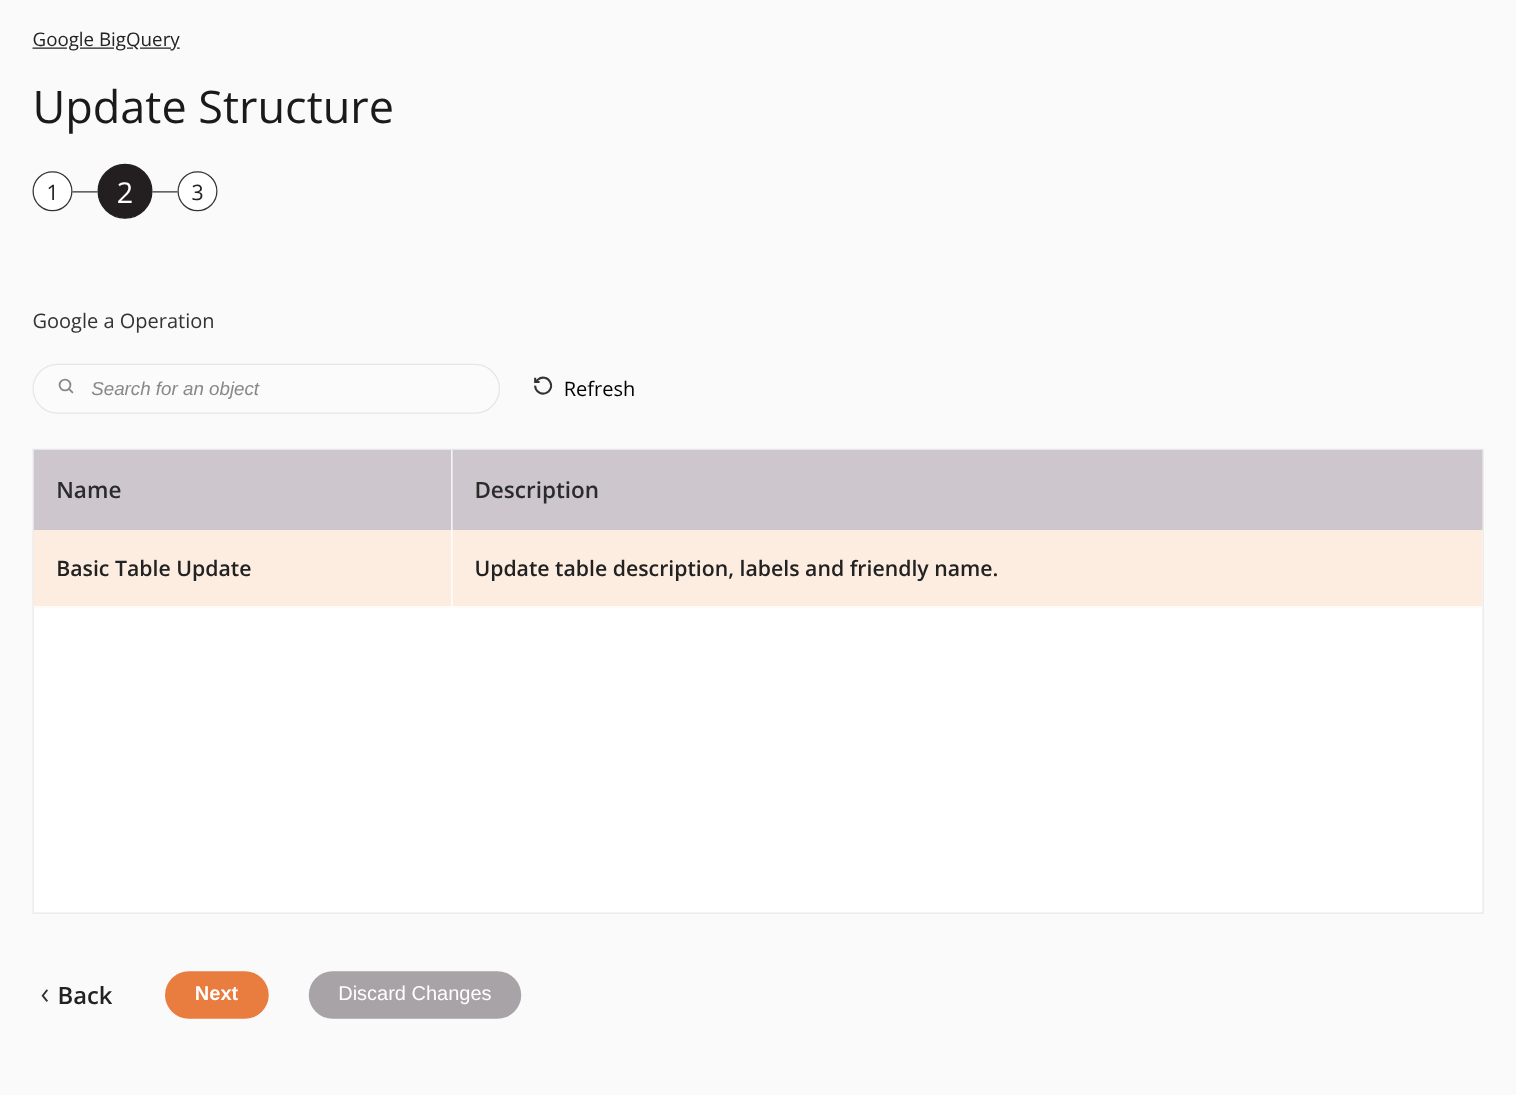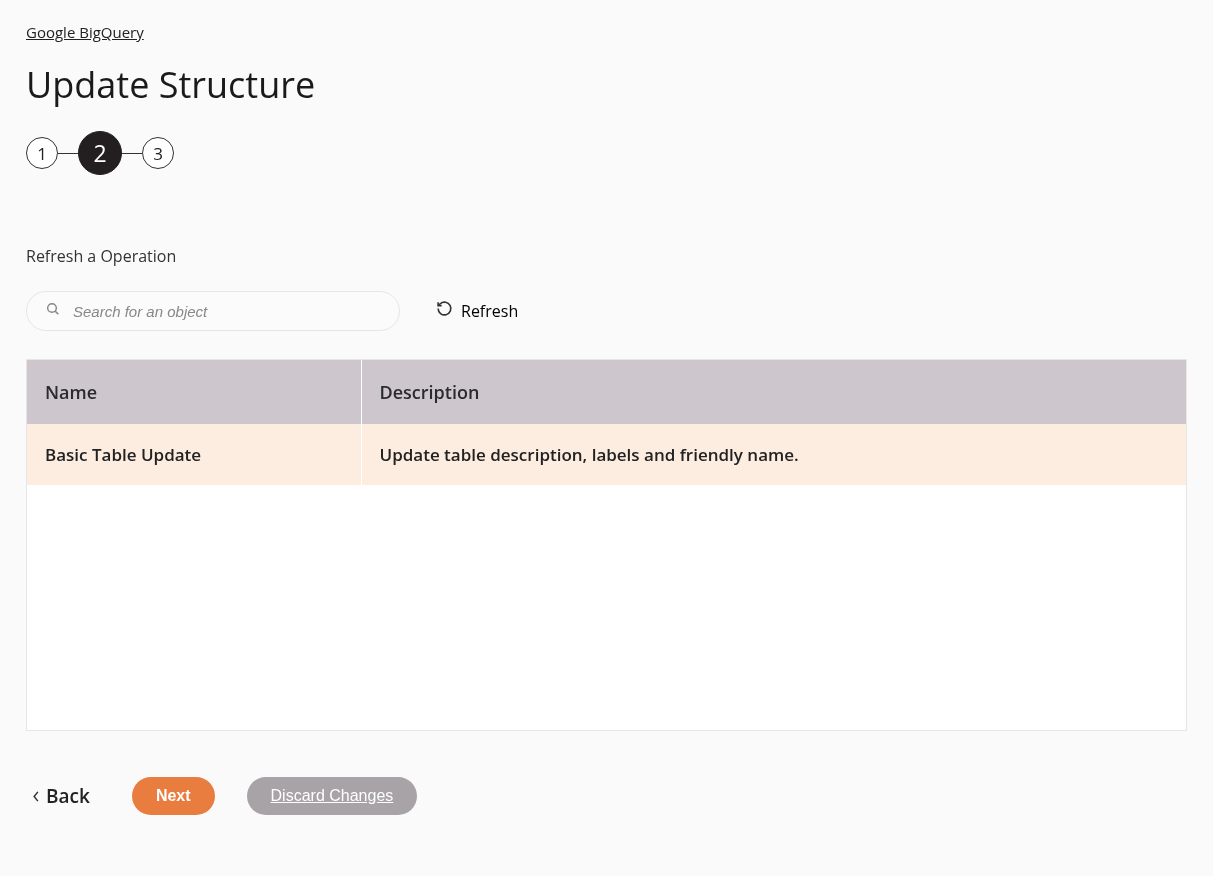--- a/index.html
+++ b/index.html
@@ -75,21 +75,21 @@
   }
   .toolbar-row {
     display: flex;
     align-items: center;
     justify-content: space-between;
     margin-bottom: 28px;
   }
   .search-wrap {
     display: flex;
     align-items: center;
-    gap: 36px;
+    gap: 26px;
   }
   .search-box {
     display: flex;
     align-items: center;
     background: #fbfbfb;
     border: 1px solid #e6e6e6;
     border-radius: 999px;
     height: 40px;
     width: 374px;
     padding: 0 18px;
@@ -171,39 +171,39 @@
     border: none;
     border-radius: 999px;
     height: 38px;
     padding: 0 24px;
     font-size: 16px;
     font-weight: 500;
     cursor: pointer;
     color: #fff;
   }
   .btn-primary { background: #e97c3f; font-weight: bold; }
-  .btn-secondary { background: #a7a3a7; text-decoration: underline; }
+  .btn-secondary { background: #a7a3a7; }
 </style>
 </head>
 <body>
 
 <div class="page">
   <a class="breadcrumb">Google BigQuery</a>
 
   <h1 class="title">Update Structure</h1>
 
   <div class="stepper">
     <div class="step">1</div>
     <div class="step-line"></div>
     <div class="step active">2</div>
     <div class="step-line"></div>
     <div class="step">3</div>
   </div>
 
-  <div class="section-label">Refresh a Operation</div>
+  <div class="section-label">Google a Operation</div>
 
   <div class="toolbar-row">
     <div class="search-wrap">
       <div class="search-box">
         <span>
           <svg width="16" height="16" viewBox="0 0 24 24" fill="none" stroke="#888" stroke-width="2.2">
             <circle cx="10.5" cy="10.5" r="6.5"></circle>
             <line x1="20" y1="20" x2="15.2" y2="15.2"></line>
           </svg>
         </span>

